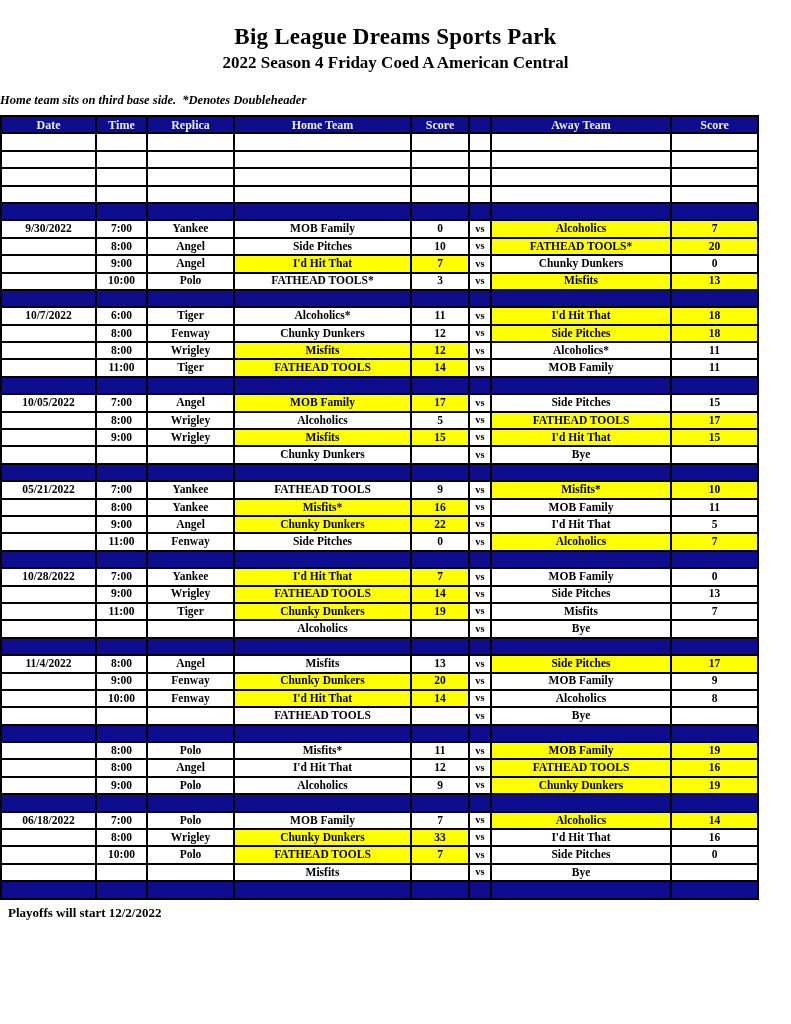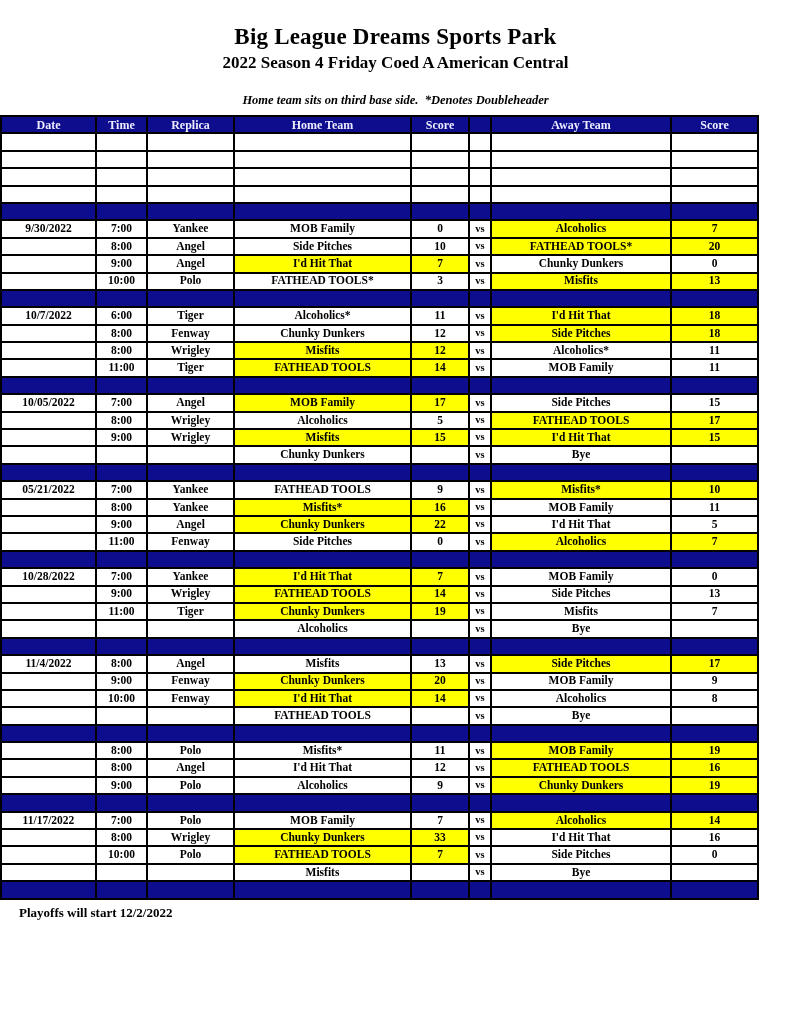--- a/index.html
+++ b/index.html
@@ -10,41 +10,41 @@
   }
   .title {
     text-align:center; font-weight:bold; font-size:23px;
     margin:24px 0 3px 0; letter-spacing:0.2px;
   }
   .subtitle {
     text-align:center; font-weight:bold; font-size:17px;
     margin:0 0 20px 0;
   }
   .note {
-    text-align:center; font-weight:bold; font-style:italic; font-size:12.5px;
+    font-weight:bold; font-style:italic; font-size:12.5px;
     margin:0 0 7px 0; white-space:pre-wrap;
   }
   table.sched {
     border-collapse:collapse; table-layout:fixed;
     margin-left:0; width:757px;
   }
   .sched th, .sched td {
     border:2px solid #000; padding:0; height:15.4px;
     text-align:center; vertical-align:middle;
     font-weight:bold; font-size:11.5px; line-height:1;
     overflow:hidden; white-space:nowrap;
   }
   .sched th {
     background:#0D0D8E; color:#EDEDFF; font-size:12px;
   }
   tr.sep td { background:#0D0D8E; }
   td.hl { background:#FFFF00; }
   td.vs { font-size:10.5px; }
   .footer {
-    font-weight:bold; font-size:13px; margin:5px 0 0 19px;
+    font-weight:bold; font-size:13px; margin:5px 0 0 8px;
   }
 </style>
 </head>
 <body>
 
 <div class="page">
   <div class="title">Big League Dreams Sports Park</div>
   <div class="subtitle">2022 Season 4 Friday Coed A American Central</div>
   <div class="note">Home team sits on third base side.  *Denotes Doubleheader</div>
 
@@ -456,21 +456,21 @@
           <td></td>
           <td></td>
           <td></td>
           <td></td>
           <td></td>
           <td></td>
           <td></td>
           <td></td>
         </tr>
         <tr>
-          <td>11/17/2022</td>
+          <td>06/18/2022</td>
           <td>7:00</td>
           <td>Polo</td>
           <td>MOB Family</td>
           <td>7</td>
           <td class="vs">vs</td>
           <td class="hl">Alcoholics</td>
           <td class="hl">14</td>
         </tr>
         <tr>
           <td></td>

